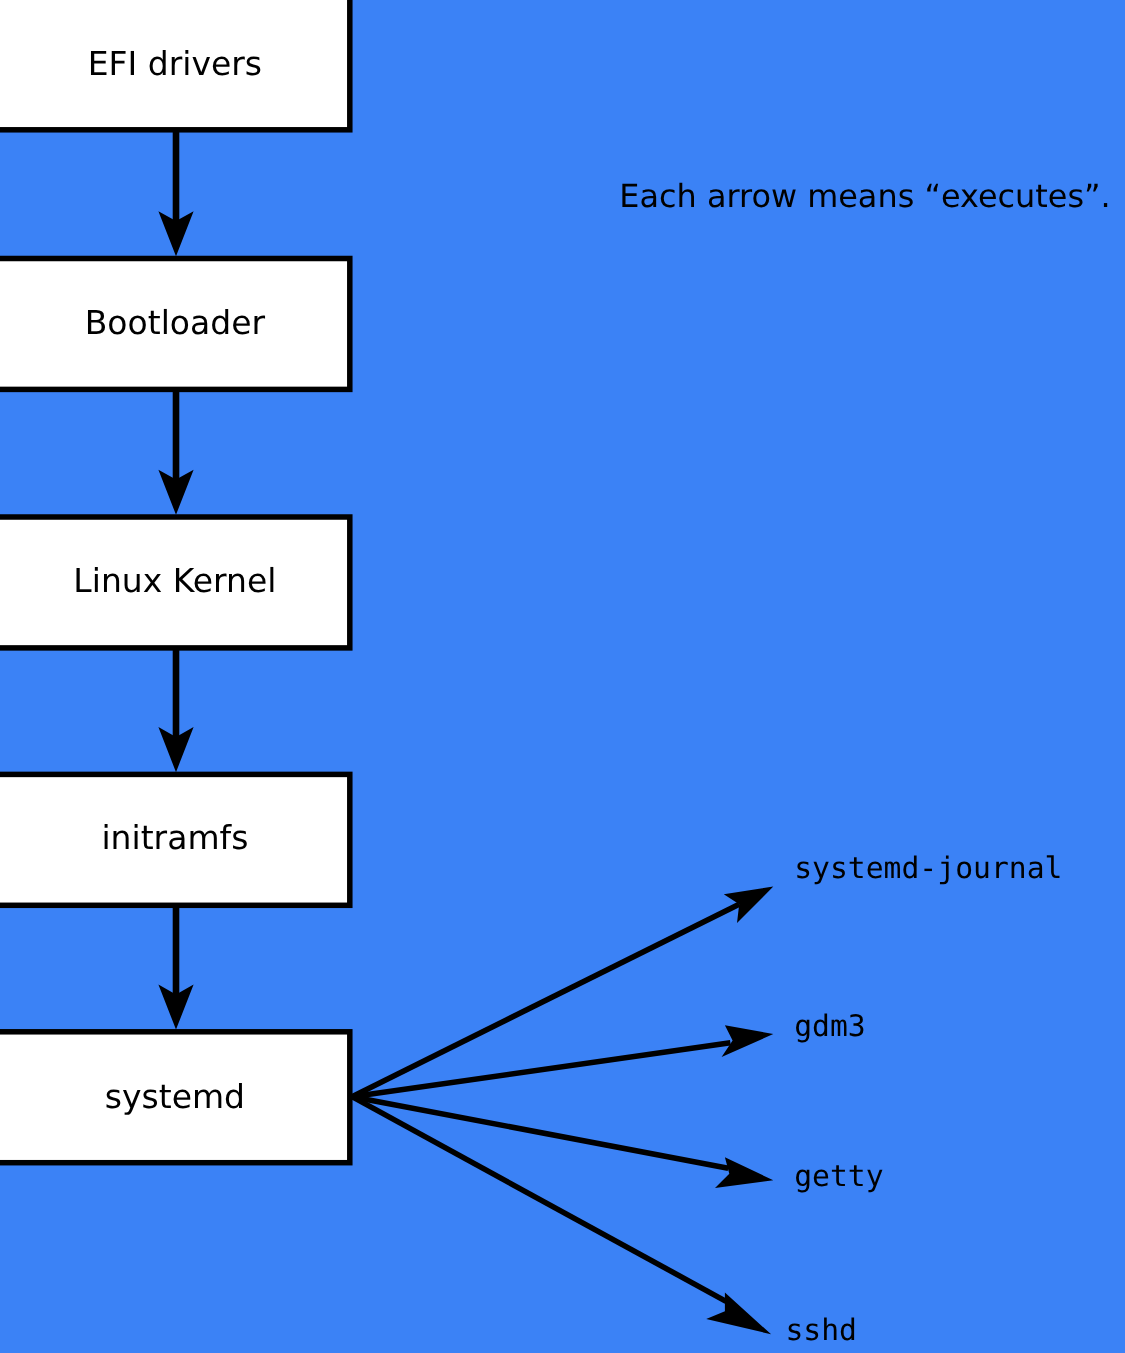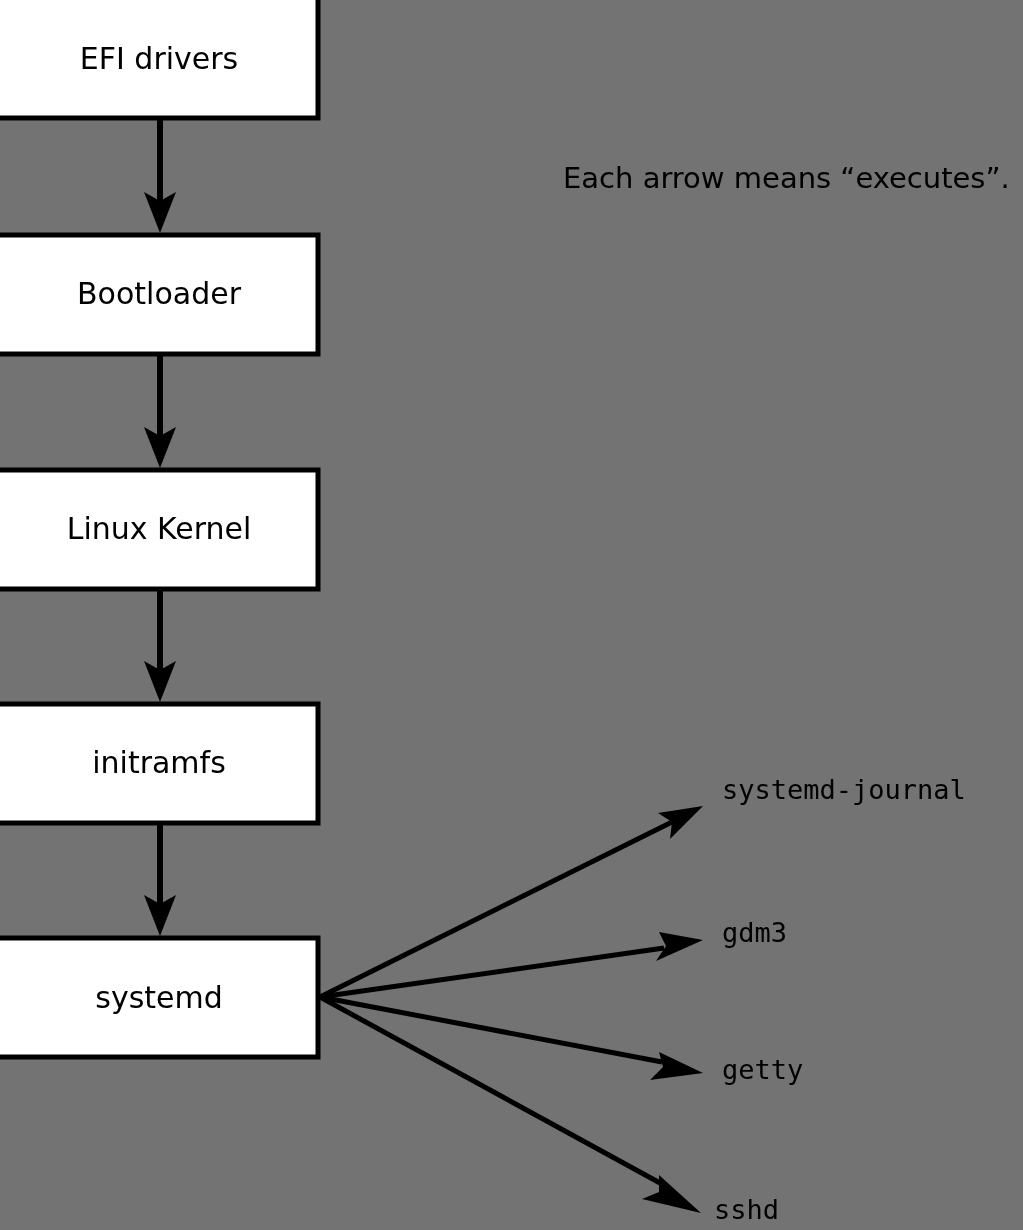--- a/index.html
+++ b/index.html
@@ -10,21 +10,21 @@
   body {
     width: 1023px;
     height: 1230px;
     overflow: hidden;
     font-family: "DejaVu Sans", sans-serif;
   }
   #canvas {
     position: relative;
     width: 1023px;
     height: 1230px;
-    background: #737373;
+    background: #3b82f6;
   }
   #diagram-svg {
     position: absolute;
     left: 0;
     top: 0;
     width: 1023px;
     height: 1230px;
   }
   .box-label {
     font-family: "DejaVu Sans", sans-serif;

